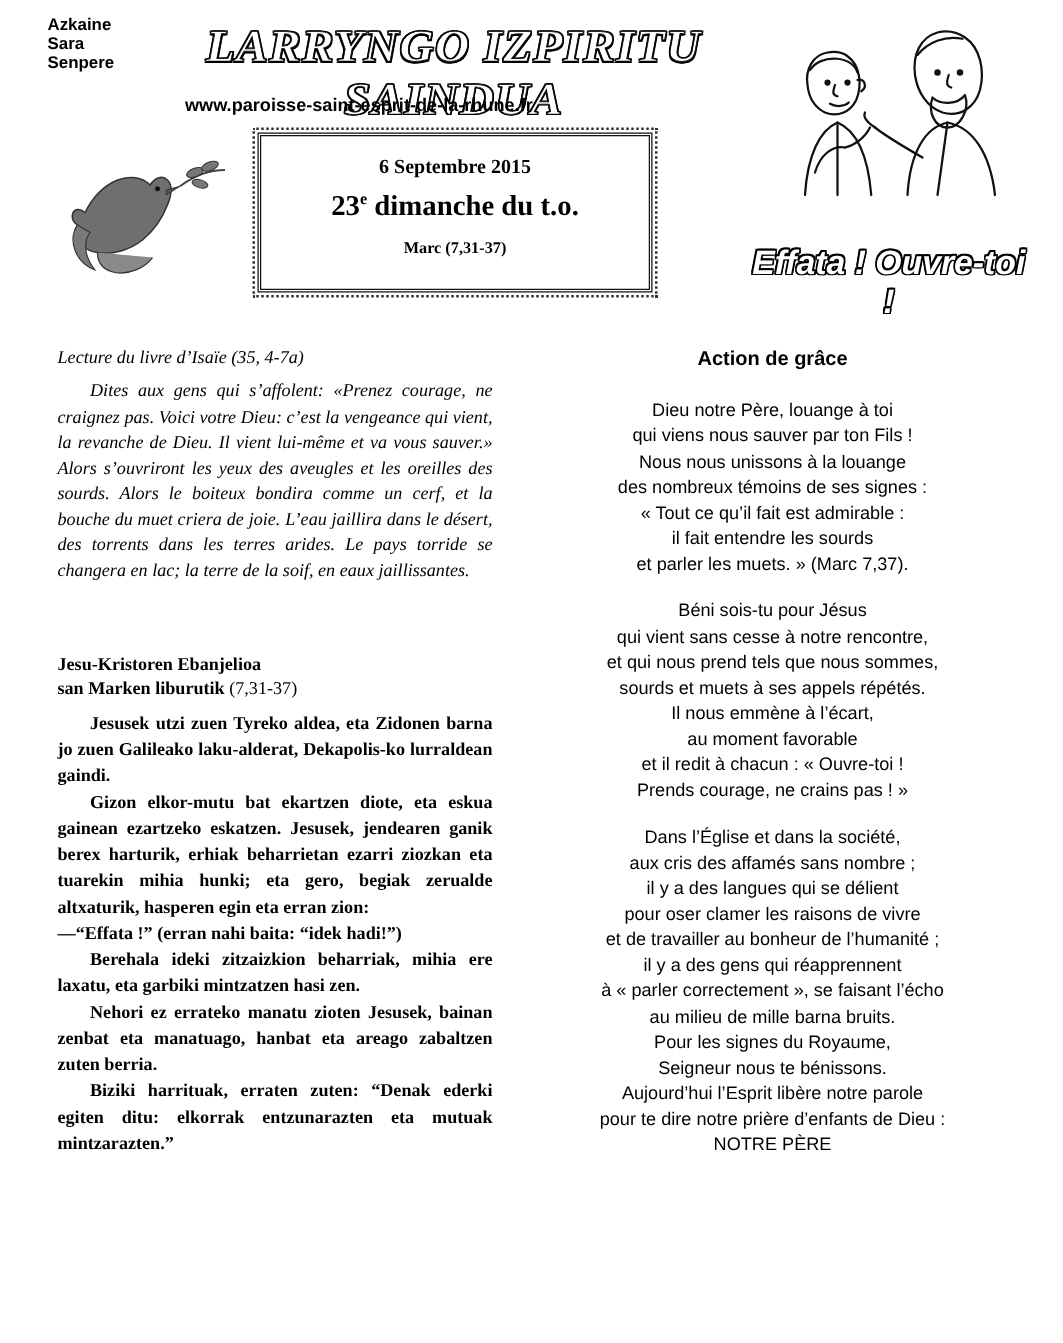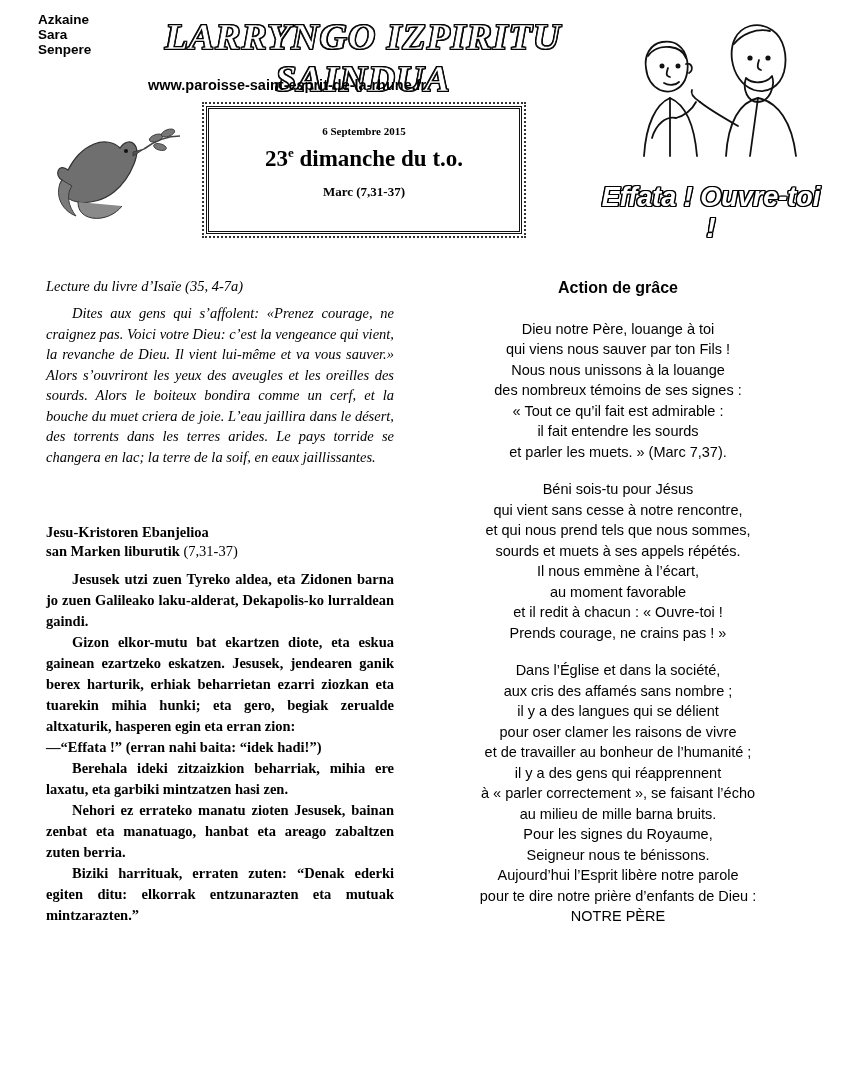--- a/index.html
+++ b/index.html
@@ -73,21 +73,21 @@
     border: 3px double #111;
     outline: 2px dotted #333;
     outline-offset: 2px;
     box-sizing: border-box;
     text-align: center;
     background: #fff;
   }
   .date-box .d1 {
     margin-top: 16px;
     font-weight: bold;
-    font-size: 11px;
+    font-size: 16px;
     font-family: "Liberation Serif", serif;
   }
   .date-box .d2 {
     margin-top: 8px;
     font-weight: bold;
     font-size: 23px;
   }
   .date-box .d2 sup {
     font-size: 13px;
   }
@@ -109,21 +109,21 @@
   .figures {
     position: absolute;
     left: 600px;
     top: 6px;
     width: 220px;
     height: 170px;
   }
   .effata {
     position: absolute;
     left: 596px;
-    top: 182px;
+    top: 195px;
     width: 230px;
     text-align: center;
     font-family: "Liberation Sans", sans-serif;
     font-weight: bold;
     font-style: italic;
     font-size: 27px;
     color: #ffffff;
     text-shadow:
       1.3px 0 0 #000, -1.3px 0 0 #000, 0 1.3px 0 #000, 0 -1.3px 0 #000,
       1.3px 1.3px 0 #000, -1.3px -1.3px 0 #000, 1.3px -1.3px 0 #000, -1.3px 1.3px 0 #000;

